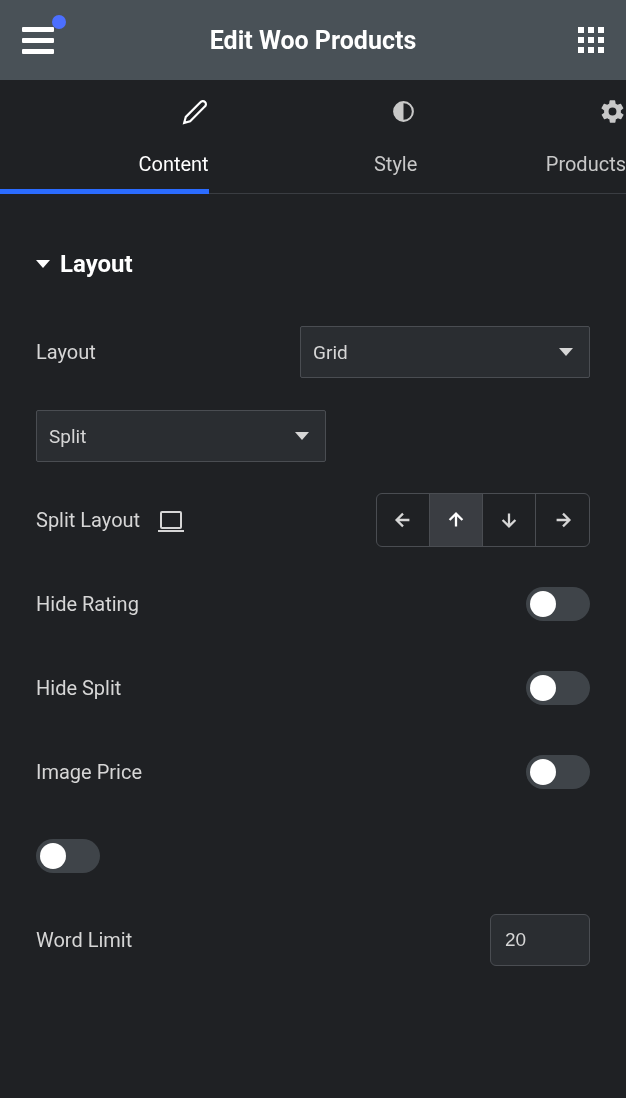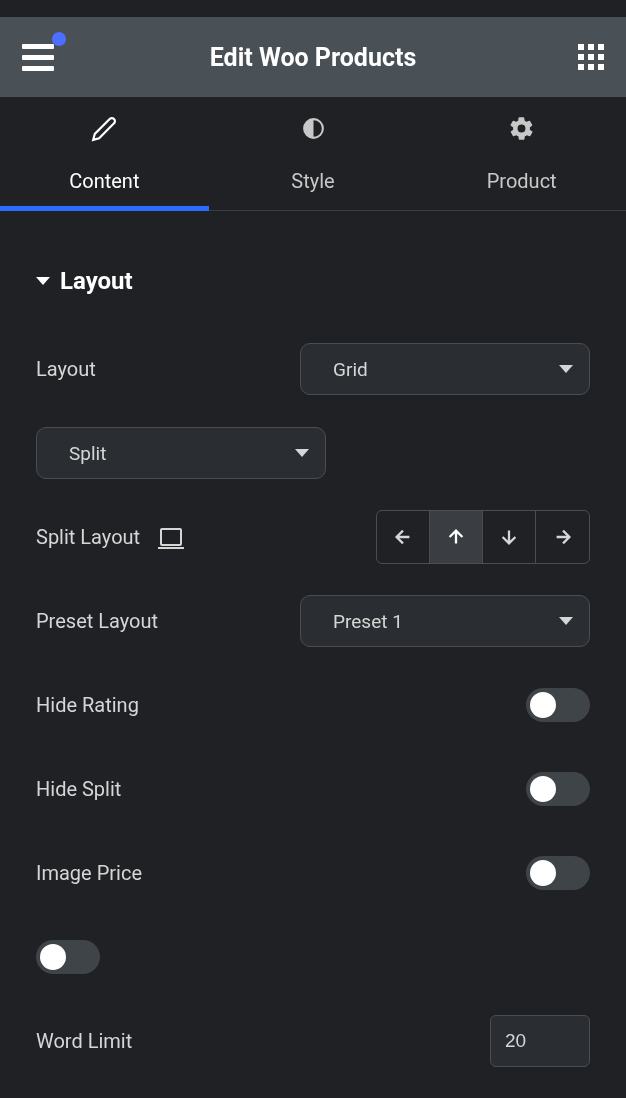--- a/index.html
+++ b/index.html
@@ -14,21 +14,20 @@
 
 
 .header {
   height: 80px;
   background: #495157;
   display: flex;
   align-items: center;
   justify-content: space-between;
   padding: 0 22px;
   position: relative;
-  margin-top: 17px;
 }
 .menu-btn {
   display: flex;
   flex-direction: column;
   gap: 6px;
   cursor: pointer;
   position: relative;
 }
 .menu-btn .bar {
   width: 32px;
@@ -69,21 +68,21 @@
 
 .tabs {
   display: flex;
   height: 114px;
   border-bottom: 1px solid #3a3d42;
 }
 .tab {
   flex: 1;
   display: flex;
   flex-direction: column;
-  align-items: center;
+  align-items: flex-end;
   justify-content: center;
   gap: 26px;
   cursor: pointer;
   position: relative;
   color: #c8c8c8;
 }
 .tab.active {
   color: #fff;
 }
 .tab.active::after {
@@ -146,24 +145,24 @@
   gap: 20px;
 }
 
 
 .select {
   position: relative;
   width: 290px;
   height: 52px;
   background: #2a2d31;
   border: 1px solid #4a4d52;
-  border-radius: 10px;
-  display: flex;
-  align-items: center;
-  padding: 0 32px;
+  border-radius: 2px;
+  display: flex;
+  align-items: center;
+  padding: 0 12px;
   cursor: pointer;
   color: #d6d6d6;
   font-size: 19px;
 }
 .select .caret-down {
   position: absolute;
   right: 16px;
   width: 0;
   height: 0;
   border-left: 7px solid transparent;
@@ -285,21 +284,21 @@
       </svg>
     </div>
     <div class="tab-label">Style</div>
   </div>
   <div class="tab">
     <div class="tab-icon">
       <svg width="27" height="27" viewBox="0 0 24 24" fill="currentColor">
         <path d="M19.4 13a7.5 7.5 0 000-2l2.1-1.6a.5.5 0 00.1-.6l-2-3.5a.5.5 0 00-.6-.2l-2.5 1a7.3 7.3 0 00-1.7-1l-.4-2.6a.5.5 0 00-.5-.4h-4a.5.5 0 00-.5.4l-.4 2.6a7.3 7.3 0 00-1.7 1l-2.5-1a.5.5 0 00-.6.2l-2 3.5a.5.5 0 00.1.6L4.6 11a7.5 7.5 0 000 2l-2.1 1.6a.5.5 0 00-.1.6l2 3.5a.5.5 0 00.6.2l2.5-1a7.3 7.3 0 001.7 1l.4 2.6a.5.5 0 00.5.4h4a.5.5 0 00.5-.4l.4-2.6a7.3 7.3 0 001.7-1l2.5 1a.5.5 0 00.6-.2l2-3.5a.5.5 0 00-.1-.6L19.4 13zM12 15.5a3.5 3.5 0 110-7 3.5 3.5 0 010 7z"></path>
       </svg>
     </div>
-    <div class="tab-label">Product</div>
+    <div class="tab-label">Products</div>
   </div>
 </div>
 
 <div class="panel">
 
   <div class="section-header">
     <span class="caret"></span>
     <span class="section-title">Layout</span>
   </div>
 
@@ -340,27 +339,20 @@
           </svg>
       </div>
       <div class="btn">
         <svg width="22" height="22" viewBox="0 0 24 24" fill="none" stroke="currentColor" stroke-width="2.5">
             <path d="M5 12h14M12 5l7 7-7 7"></path>
           </svg>
       </div>
     </div>
   </div>
 
-  <div class="control-row">
-    <div class="control-label">Preset Layout</div>
-    <div class="select">
-      <span>Preset 1</span>
-      <span class="caret-down"></span>
-    </div>
-  </div>
 
 
   <div class="control-row">
     <div class="control-label">Hide Rating</div>
     <div class="toggle">
         <span class="knob"></span>
       </div>
   </div>
 
   <div class="control-row">

